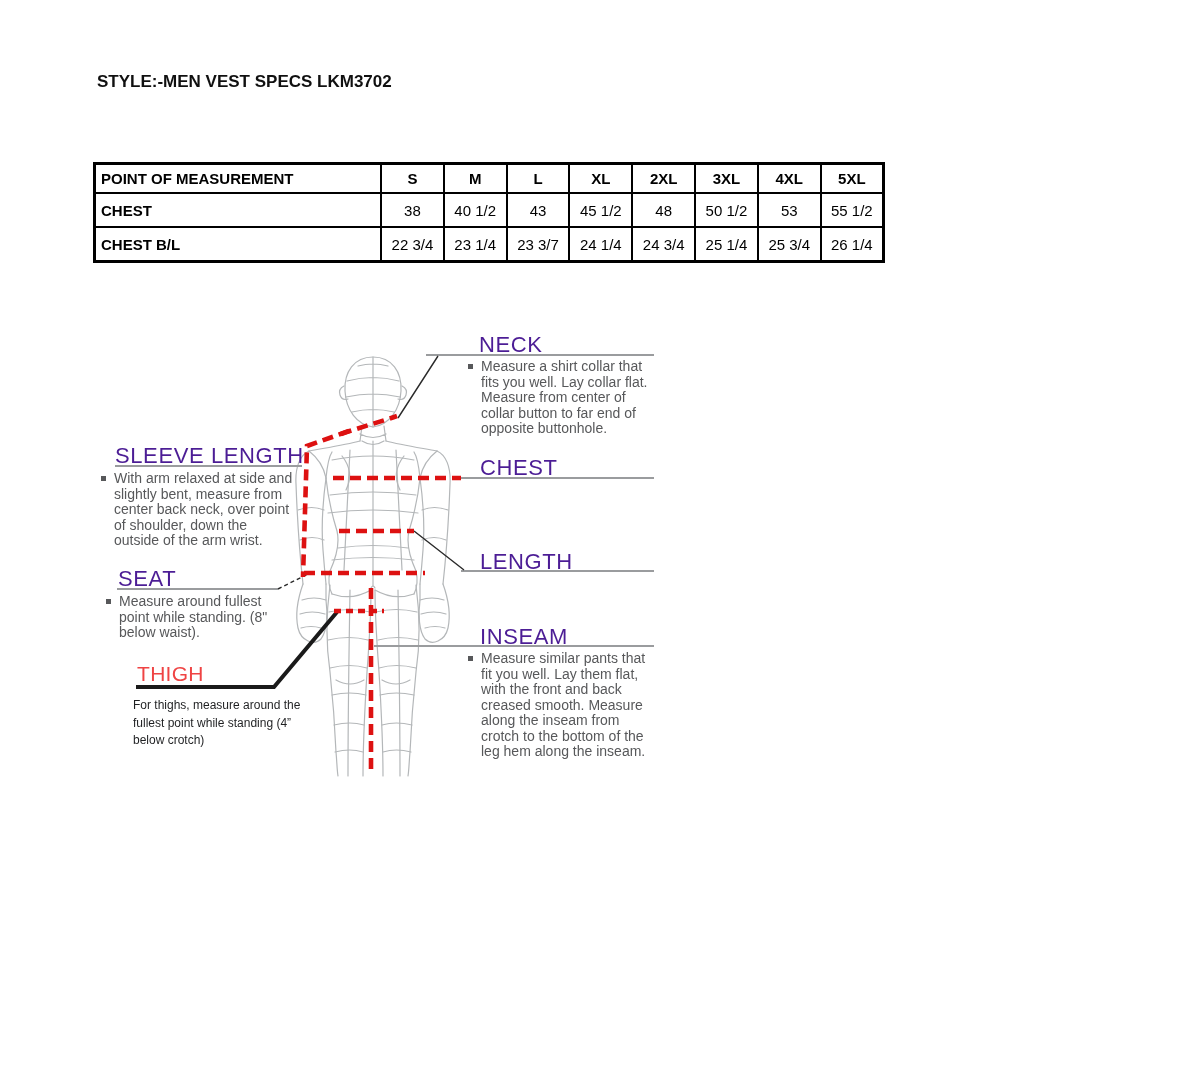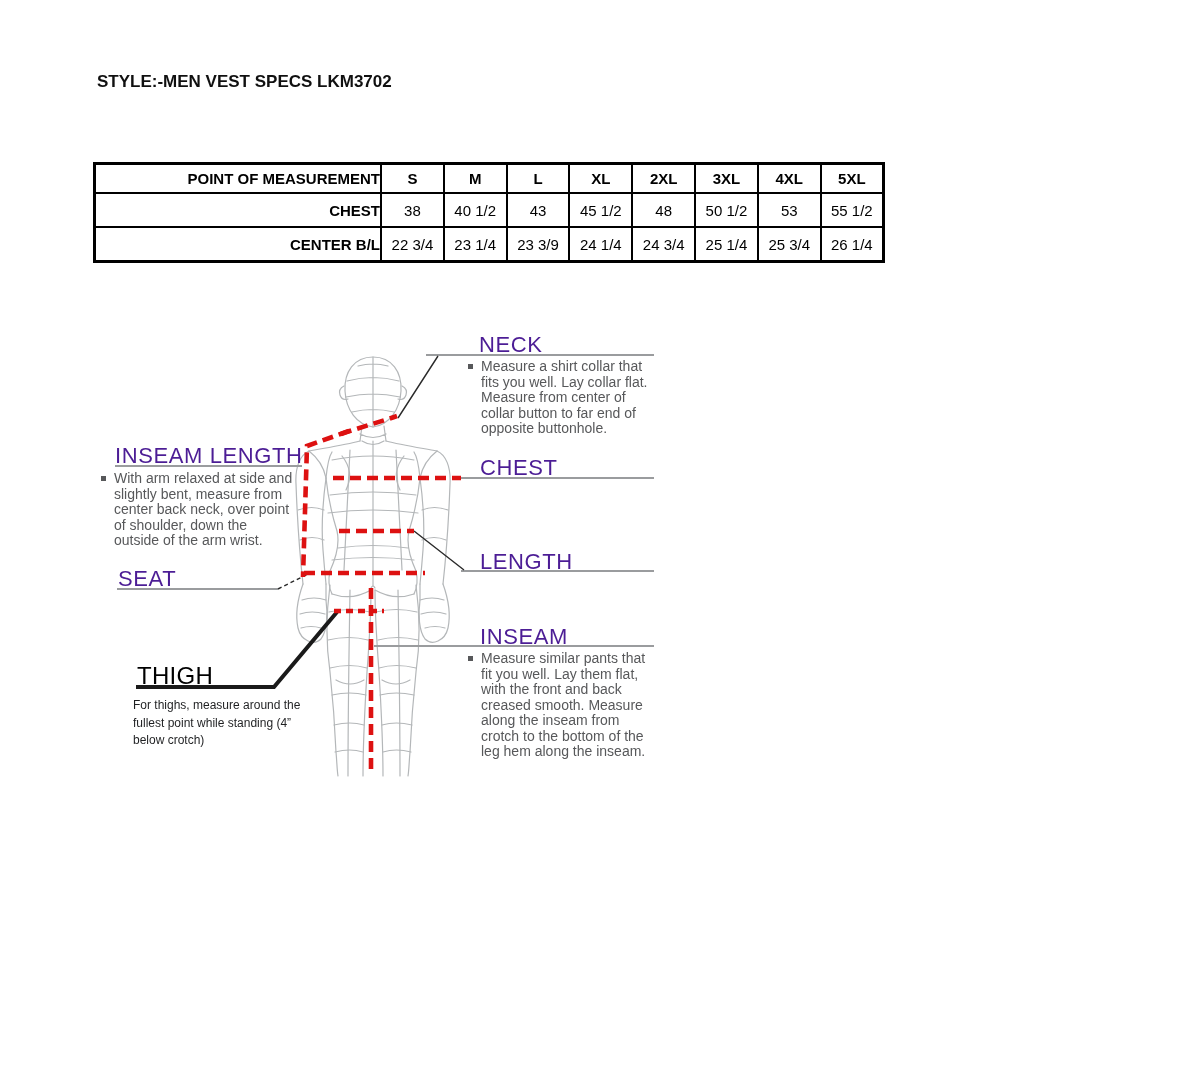--- a/index.html
+++ b/index.html
@@ -7,30 +7,30 @@
         font-family:"Liberation Sans",sans-serif;overflow:hidden;margin-left:40px;}
 
   .title{position:absolute;left:57px;top:72px;font-size:17px;font-weight:bold;color:#101010;white-space:nowrap;}
 
   table.size{position:absolute;left:53px;top:162px;width:792px;border-collapse:collapse;table-layout:fixed;
              border:3px solid #000;}
   table.size th,table.size td{border:2px solid #000;font-size:15px;color:#000;text-align:center;
              overflow:hidden;white-space:nowrap;padding:0;}
   table.size th{font-weight:bold;height:27px;}
   table.size td{font-weight:normal;height:32px;}
-  table.size .c0{width:279px;text-align:right;padding-left:5px;font-weight:bold;}
+  table.size .c0{width:279px;text-align:left;padding-left:5px;font-weight:bold;}
 
   .note{position:absolute;left:57px;top:290px;font-size:15.5px;font-weight:bold;color:#101010;white-space:nowrap;}
 
   .diagram-svg{position:absolute;left:55px;top:325px;}
 
   .h-label{position:absolute;font-size:22px;letter-spacing:.6px;color:#4c1d95;white-space:nowrap;}
   .desc{position:absolute;font-size:14px;line-height:15.5px;color:#57585a;}
   .desc .bullet{position:absolute;left:-13px;top:5px;width:5px;height:5px;background:#57585a;}
-  .thigh-h{color:#000000;font-size:24px;letter-spacing:.3px;}
+  .thigh-h{color:#ef4444;font-size:21px;letter-spacing:.3px;}
   .thigh-desc{color:#1f2022;font-size:12px;line-height:17.5px;}
 </style>
 </head>
 <body>
 
 <div class="page">
 
   <div class="title">STYLE:-MEN VEST SPECS LKM3702</div>
 
   <table class="size">
@@ -53,24 +53,24 @@
         <td>38</td>
         <td>40 1/2</td>
         <td>43</td>
         <td>45 1/2</td>
         <td>48</td>
         <td>50 1/2</td>
         <td>53</td>
         <td>55 1/2</td>
       </tr>
       <tr>
-        <td class="c0">CENTER B/L</td>
+        <td class="c0">CHEST B/L</td>
         <td>22 3/4</td>
         <td>23 1/4</td>
-        <td>23 3/9</td>
+        <td>23 3/7</td>
         <td>24 1/4</td>
         <td>24 3/4</td>
         <td>25 1/4</td>
         <td>25 3/4</td>
         <td>26 1/4</td>
       </tr>
     </tbody>
   </table>
 
 
@@ -138,31 +138,35 @@
       <path d="M331 588 L331 774"></path>
     </g>
   </svg>
 
   <div class="h-label" style="left:439px;top:332px">NECK</div>
   <div class="desc" style="left:441px;top:359px;width:182px">
     <span class="bullet"></span>
     <span>Measure a shirt collar that fits you well. Lay collar flat. Measure from center of collar button to far end of opposite buttonhole.</span>
   </div>
 
-  <div class="h-label" style="left:75px;top:443px">INSEAM LENGTH</div>
+  <div class="h-label" style="left:75px;top:443px">SLEEVE LENGTH</div>
   <div class="desc" style="left:74px;top:471px;width:180px">
     <span class="bullet"></span>
     <span>With arm relaxed at side and slightly bent, measure from center back neck, over point of shoulder, down the outside of the arm wrist.</span>
   </div>
 
   <div class="h-label" style="left:440px;top:455px">CHEST</div>
 
   <div class="h-label" style="left:440px;top:549px">LENGTH</div>
 
   <div class="h-label" style="left:78px;top:566px">SEAT</div>
+  <div class="desc" style="left:79px;top:594px;width:160px">
+    <span class="bullet"></span>
+    <span>Measure around fullest point while standing. (8" below waist).</span>
+  </div>
 
   <div class="h-label thigh-h" style="left:97px;top:662px">THIGH</div>
   <div class="desc thigh-desc" style="left:93px;top:697px;width:182px">
     <span>For thighs, measure around the fullest point while standing (4” below crotch)</span>
   </div>
 
   <div class="h-label" style="left:440px;top:624px">INSEAM</div>
   <div class="desc" style="left:441px;top:651px;width:172px">
     <span class="bullet"></span>
     <span>Measure similar pants that fit you well. Lay them flat, with the front and back creased smooth. Measure along the inseam from crotch to the bottom of the leg hem along the inseam.</span>

